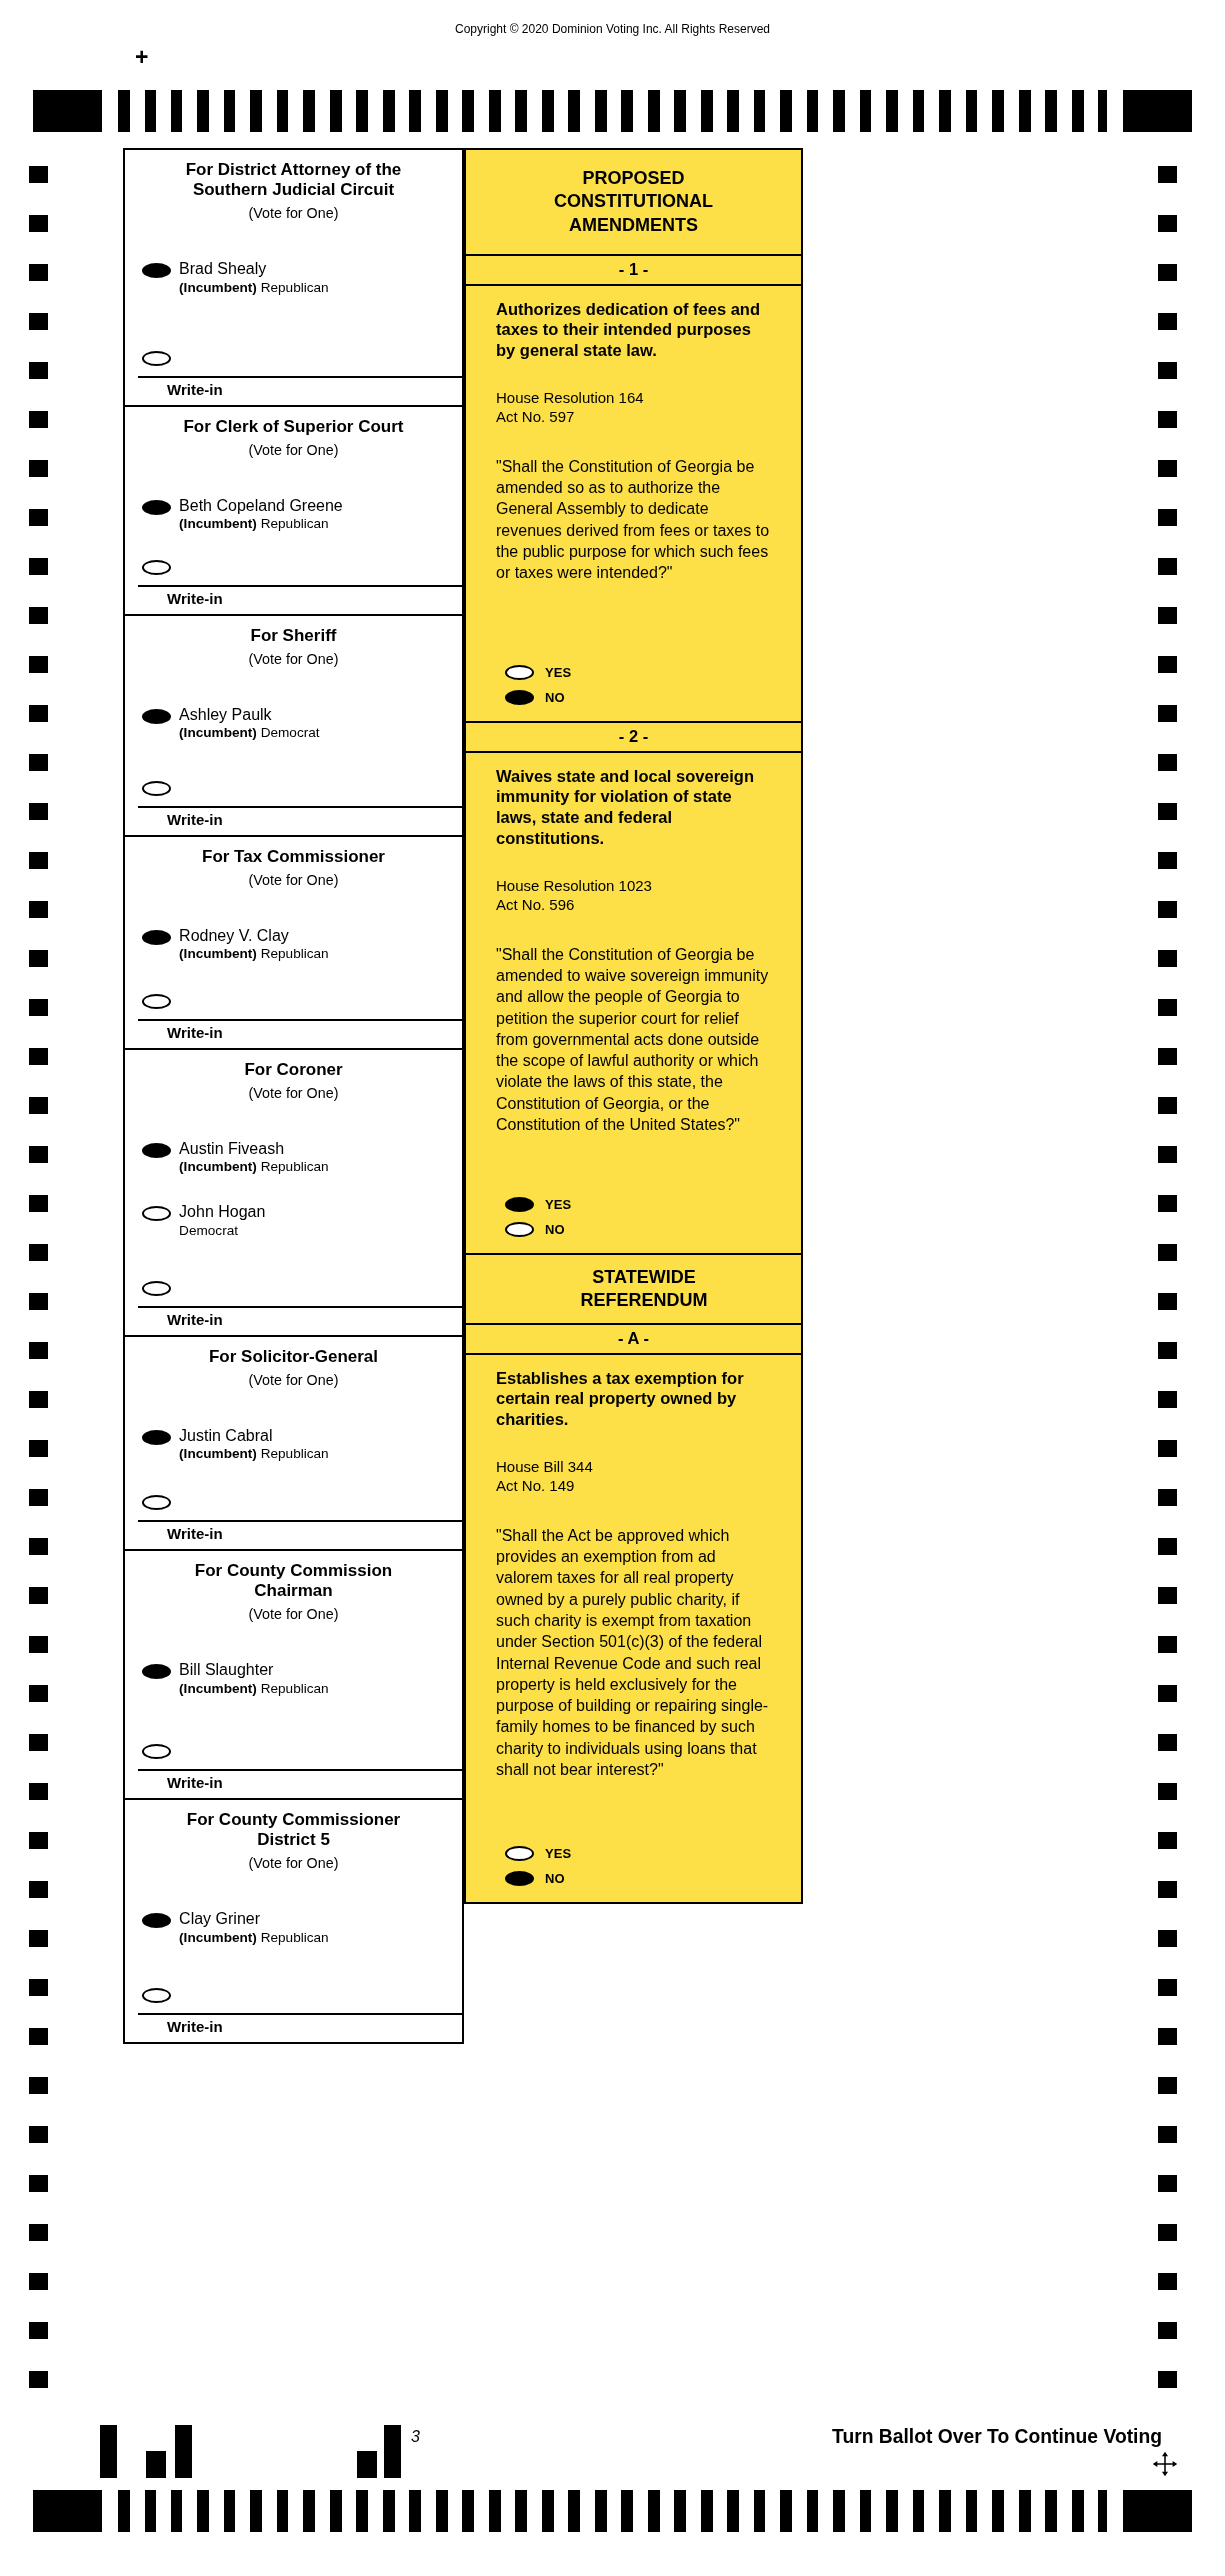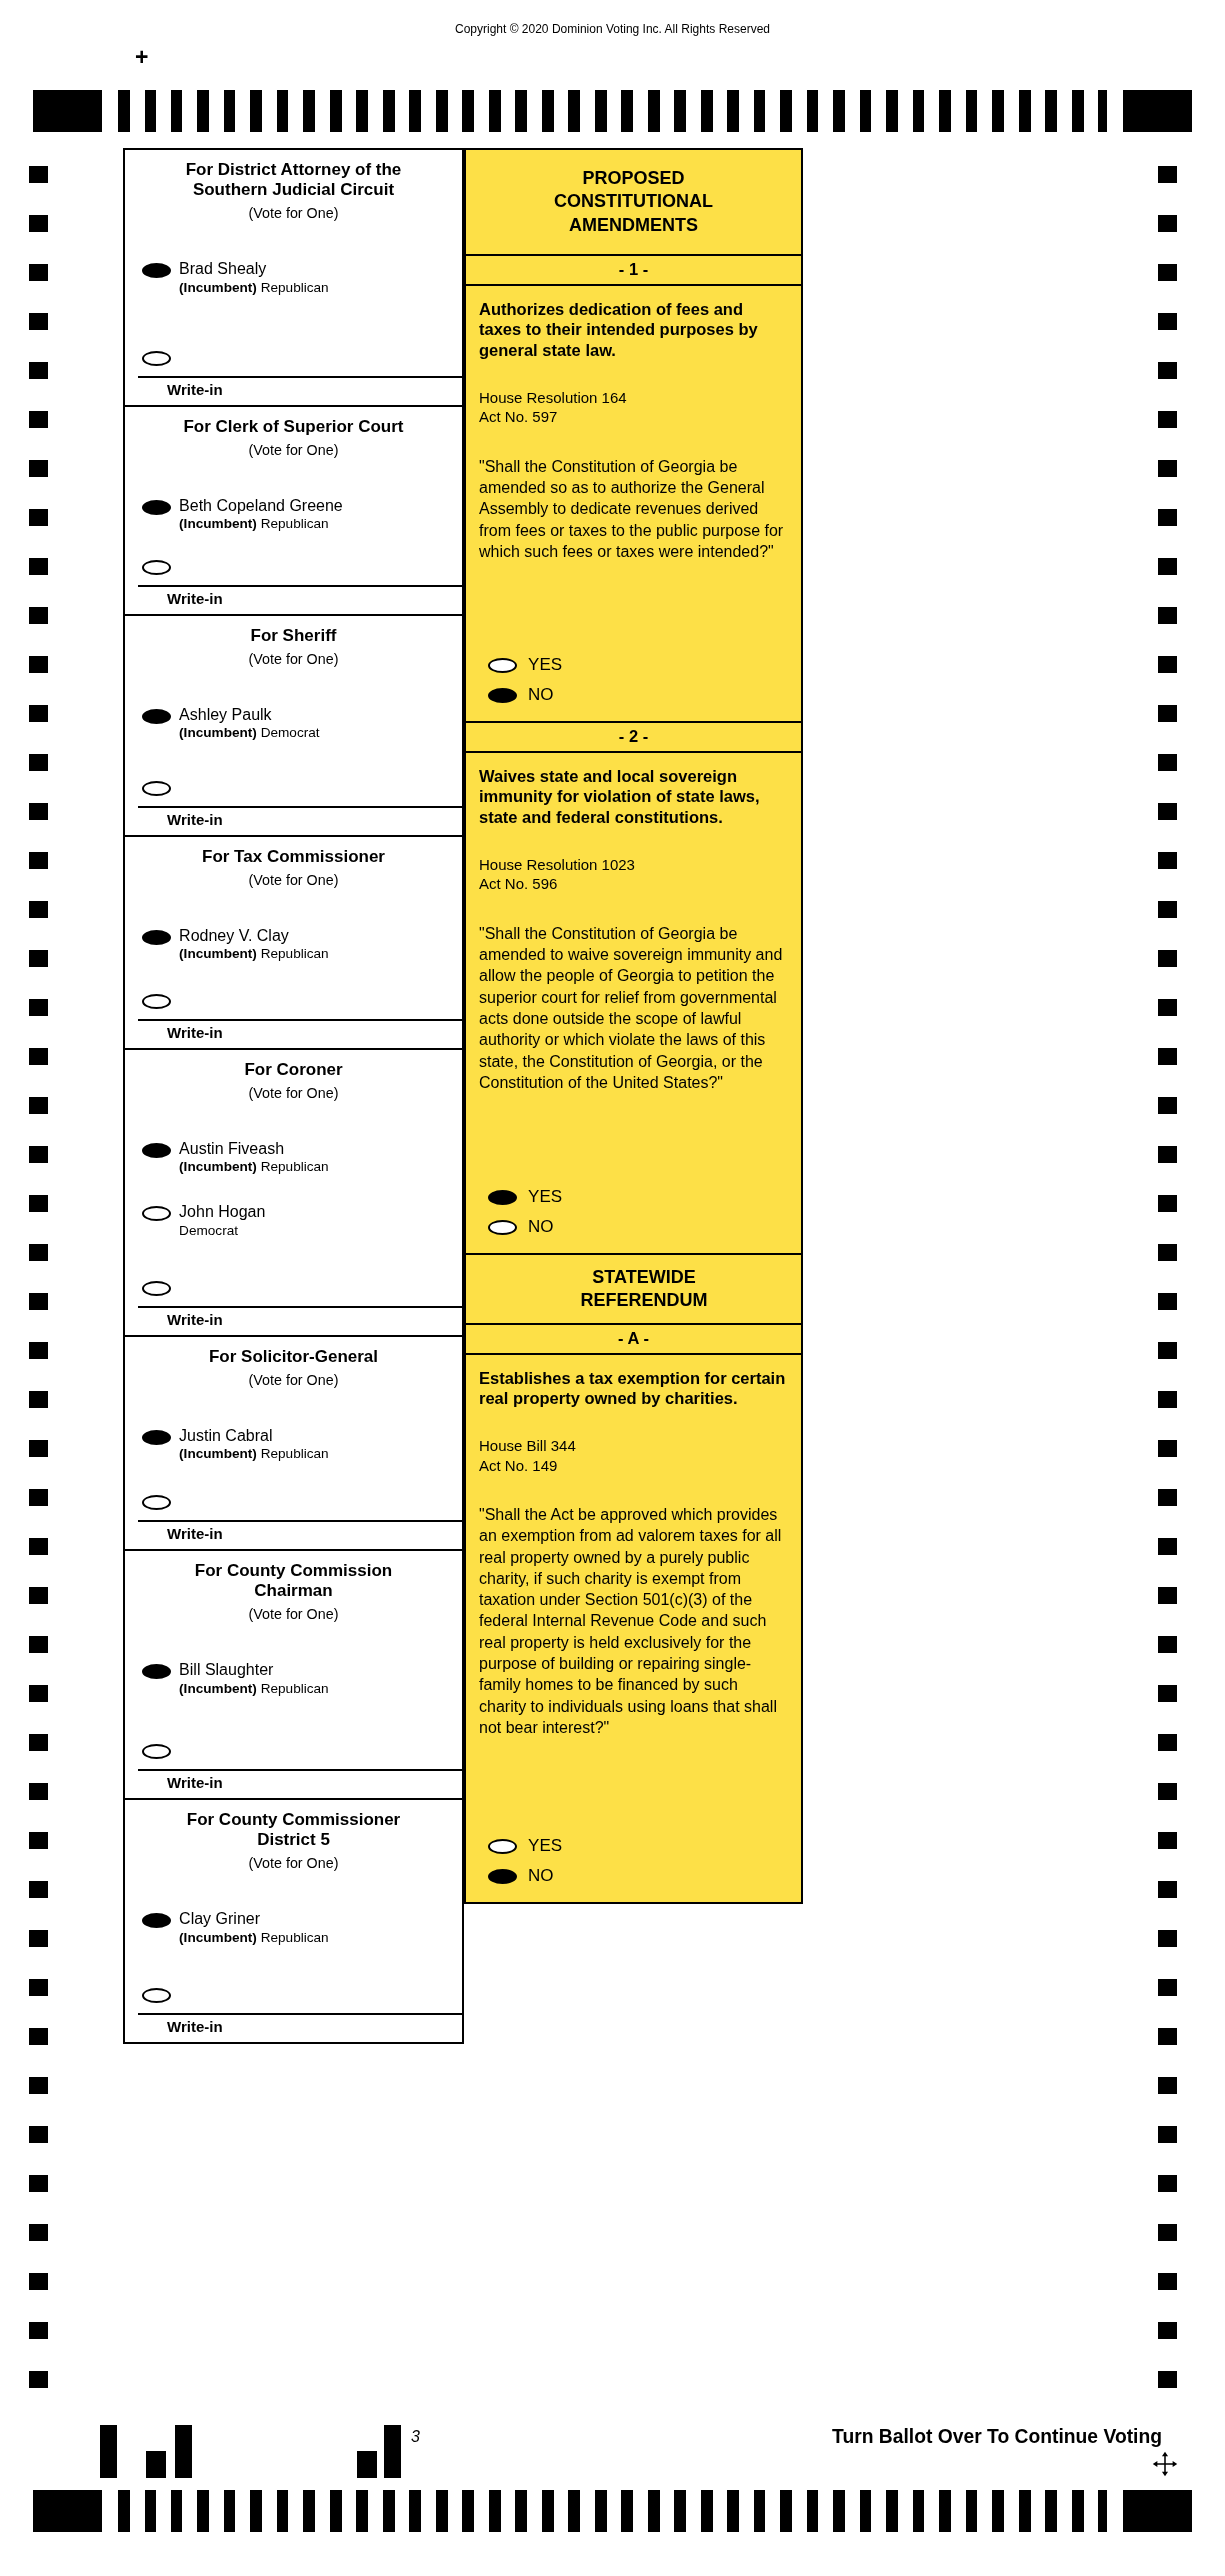--- a/index.html
+++ b/index.html
@@ -67,27 +67,27 @@
   .hdr-amend { height:106px; }
   .hdr-ref   { height:70px;padding-left:21px; }
 
   .measure { display:flex; flex-direction:column; border-bottom:2.1px solid #000;
              overflow:hidden; }
   .measure:last-child { border-bottom:none; }
   .m1{height:467px} .m2{height:532px} .ma{height:577px}
 
   .measure-number { border-bottom:2.1px solid #000; font-weight:bold; font-size:16.5px;
                     text-align:center; padding:4.3px 0; flex:none; }
-  .measure-body { flex:1; display:flex; flex-direction:column; padding:13px 13px 13px; }
+  .measure-body { flex:1; display:flex; flex-direction:column; padding:13px 30px 13px; }
   .measure-summary { font-weight:bold; font-size:16.5px; line-height:1.26; }
   .measure-refs { font-size:15px; line-height:1.3; margin-top:27px; }
   .measure-question { font-size:16px; line-height:1.33; margin-top:29px; }
   .choices { margin-top:auto; padding-bottom:2.9px; }
   .choice { display:flex; align-items:center; gap:11.5px; margin:10px 0 0 8.6px; }
-  .choice-label { font-weight:normal; font-size:17px; }
+  .choice-label { font-weight:bold; font-size:13px; }
 
   
   .turnover { position:absolute; top:2426px; right:63px;
               font-weight:bold; font-size:19.3px; }
   .bm { position:absolute; background:#000; }
   .bm1 { left:100px; top:2425px; width:17px; height:53px; }
   .bm2 { left:146px; top:2451px; width:20px; height:27px; }
   .bm3 { left:175px; top:2425px; width:17px; height:53px; }
   .bm4 { left:357px; top:2451px; width:20px; height:27px; }
   .bm5 { left:384px; top:2425px; width:17px; height:53px; }

